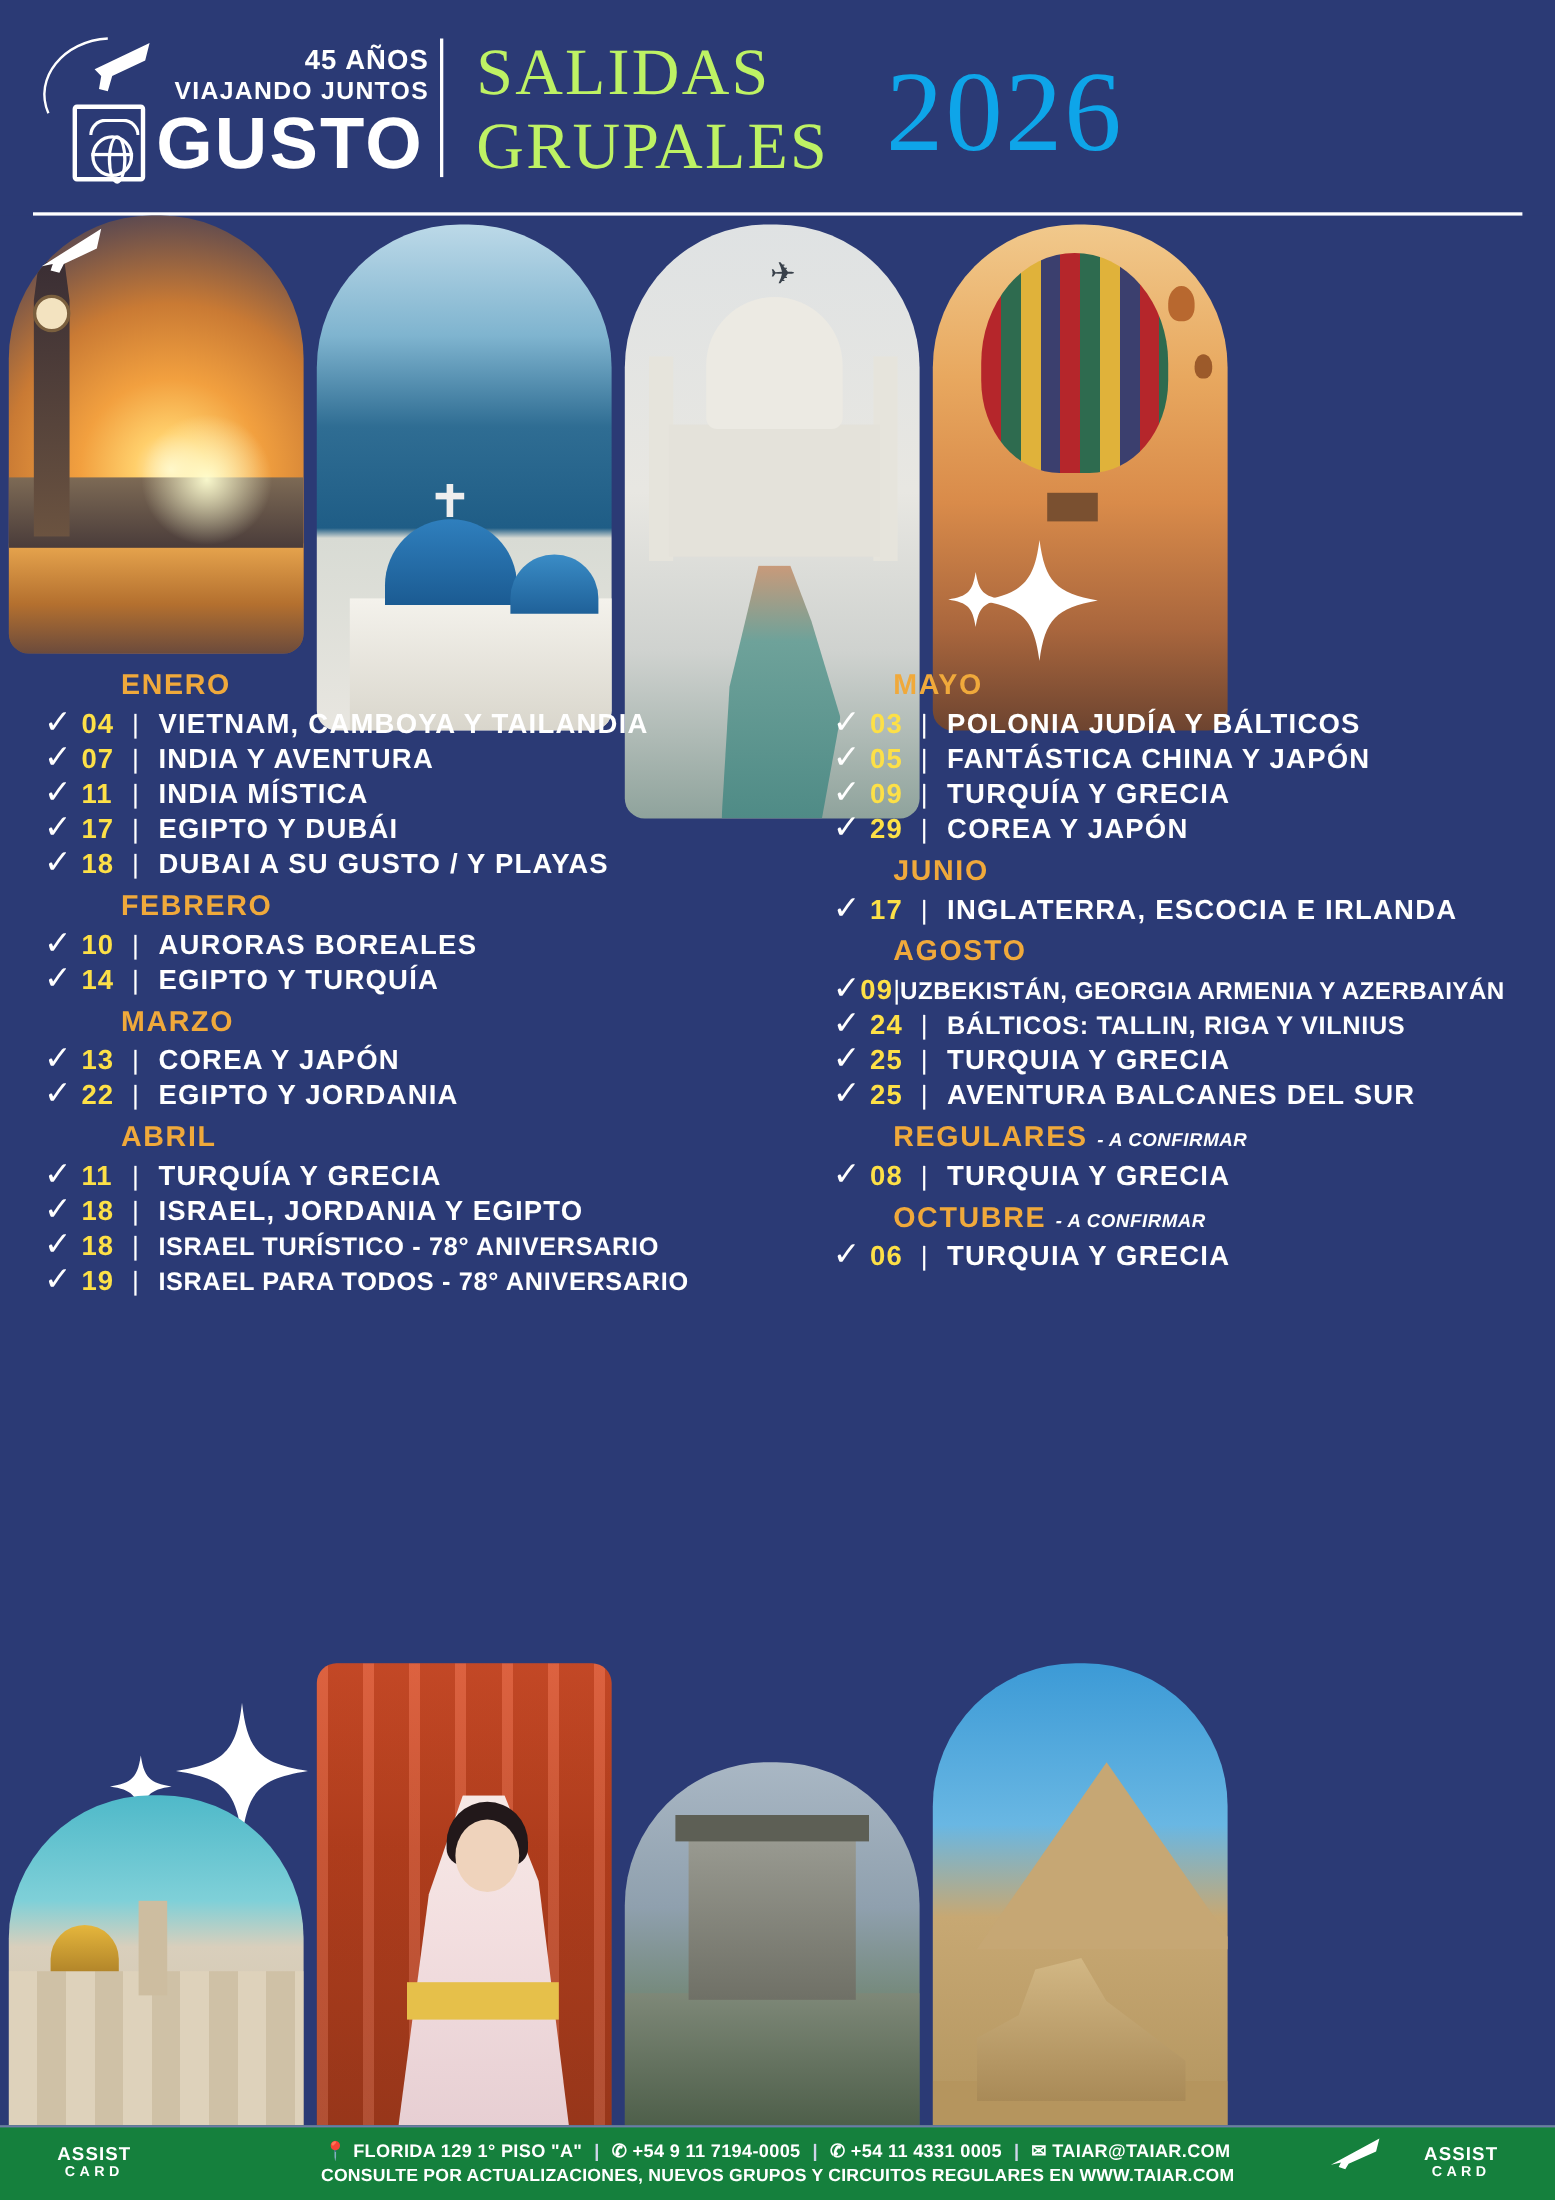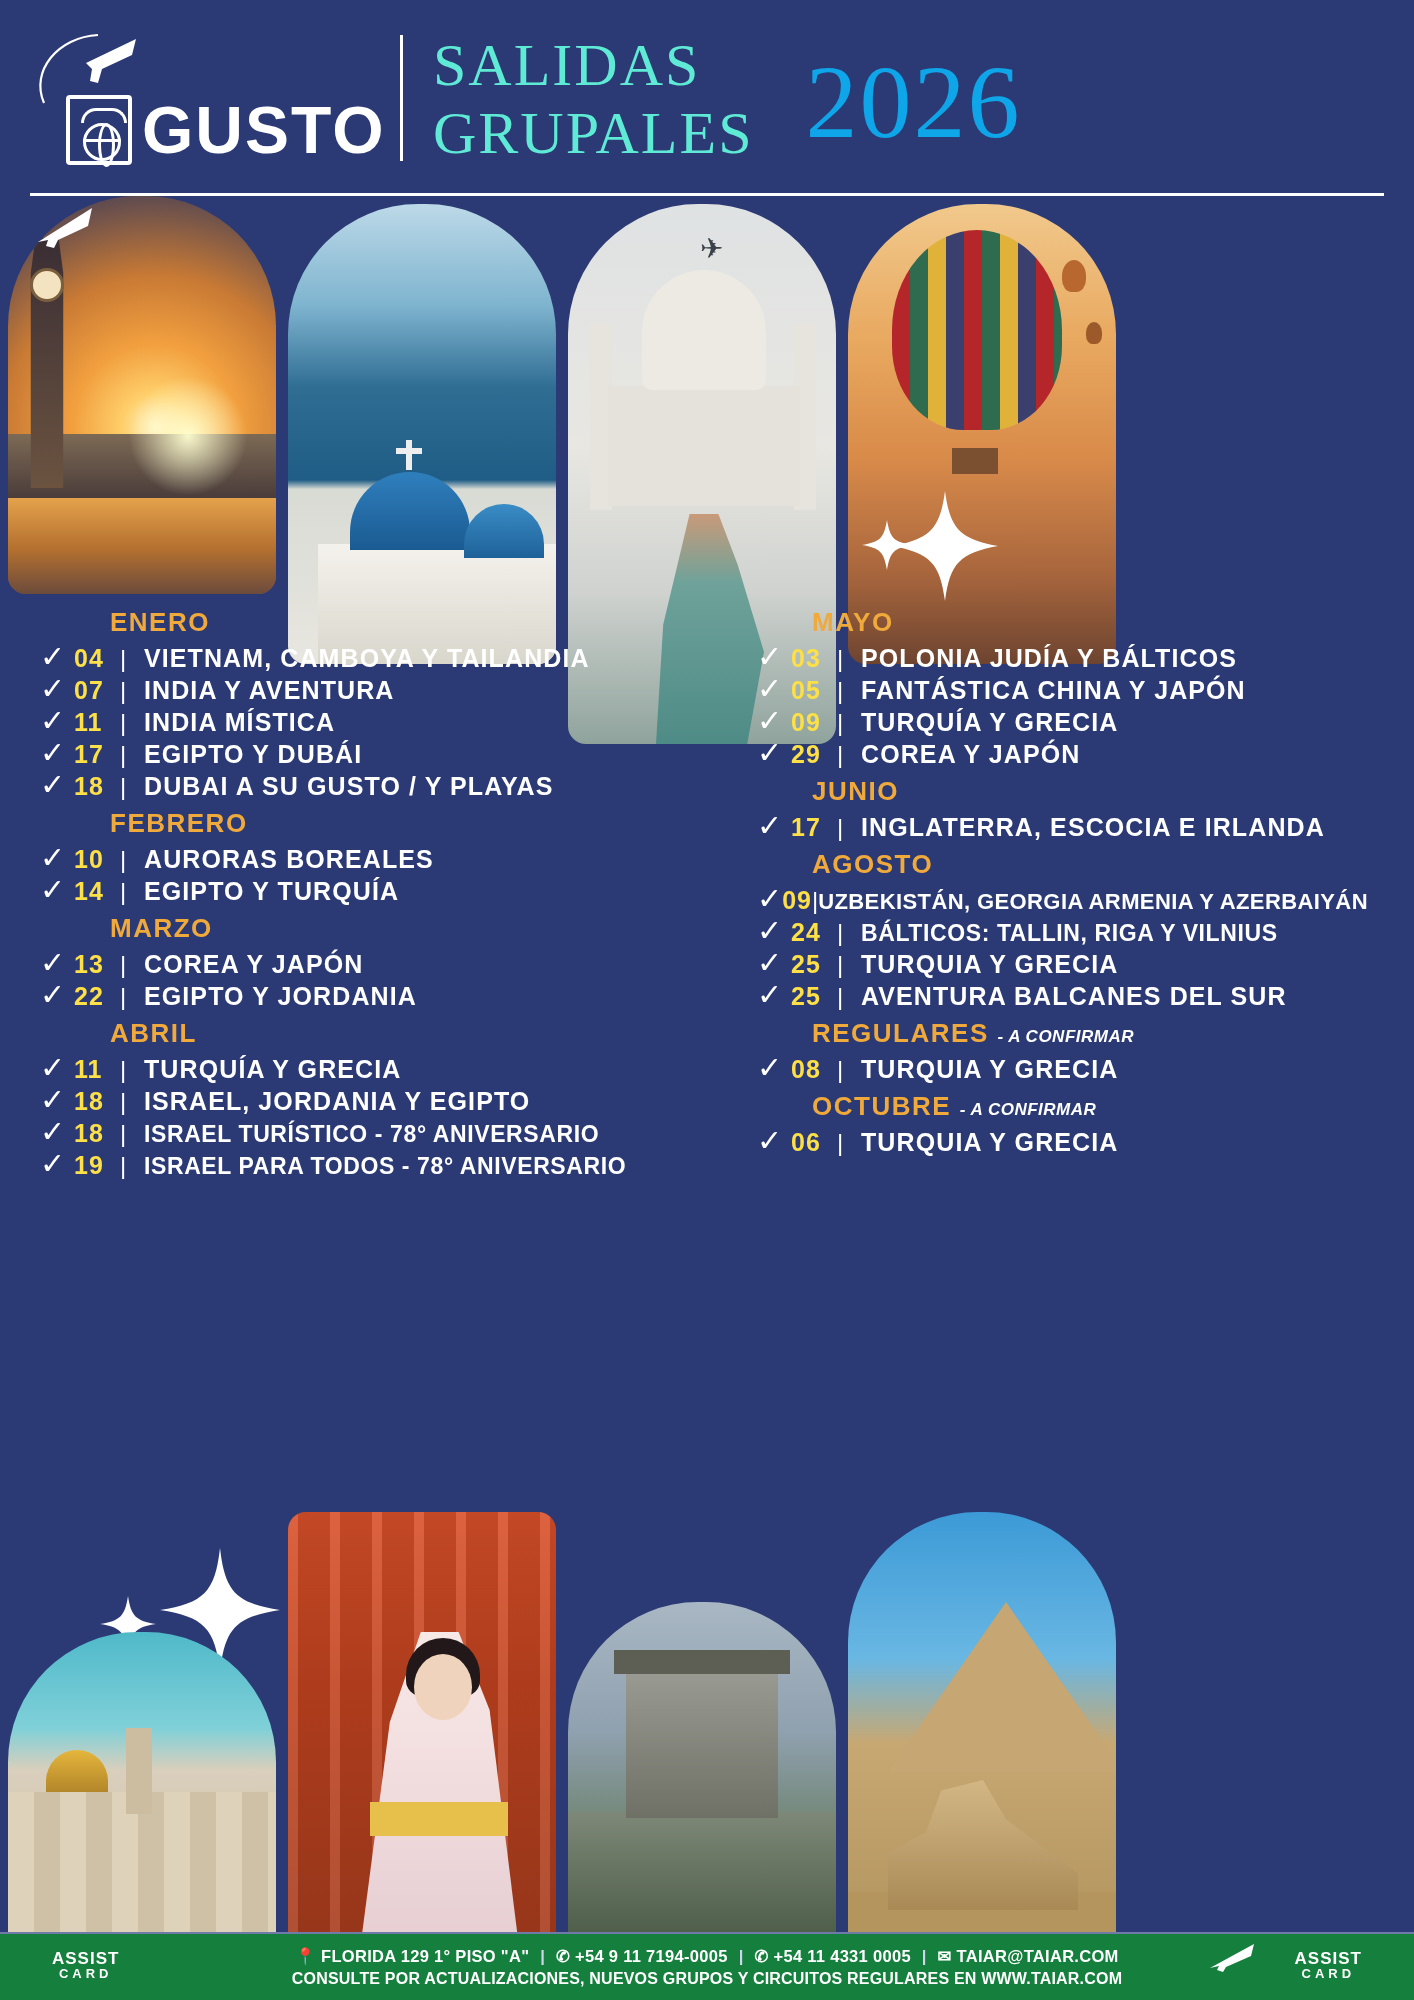--- a/index.html
+++ b/index.html
@@ -88,21 +88,21 @@
   .divider-v {
     width: 3px; height: 126px;
     background: #fff;
     margin: 0 30px 0 10px;
   }
   .title-block {
     display: flex; align-items: center; flex: 1;
   }
   .title-lines {
     font-family: "Liberation Serif", serif;
-    color: #5eead4;
+    color: #bef264;
     font-size: 60px;
     line-height: 1.13;
     letter-spacing: 2px;
     padding-top: 4px;
   }
   .year {
     font-family: "Liberation Serif", serif;
     color: #0ea5e9;
     font-size: 104px;
     letter-spacing: 2px;
@@ -357,20 +357,24 @@
 <body>
 
 <div class="header">
 
   <div class="logo-block">
     <svg class="plane-swirl" viewBox="0 0 120 90">
       <path d="M8 78 C -6 46, 22 12, 62 10" stroke="#ffffff" stroke-width="2.2" fill="none"></path>
       <path d="M50 38 L100 14 L96 30 L66 44 L62 58 L54 56 L56 44 Z" fill="#ffffff"></path>
     </svg>
 
+    <div class="logo-text-col">
+      <div class="logo-years">45 AÑOS</div>
+      <div class="logo-sub">VIAJANDO JUNTOS</div>
+    </div>
 
     <div class="logo-main-row">
       <div class="globe-mark">
         <div class="globe-circle"></div>
       </div>
       <div class="logo-brand">GUSTO</div>
     </div>
   </div>
 
   <div class="divider-v"></div>

